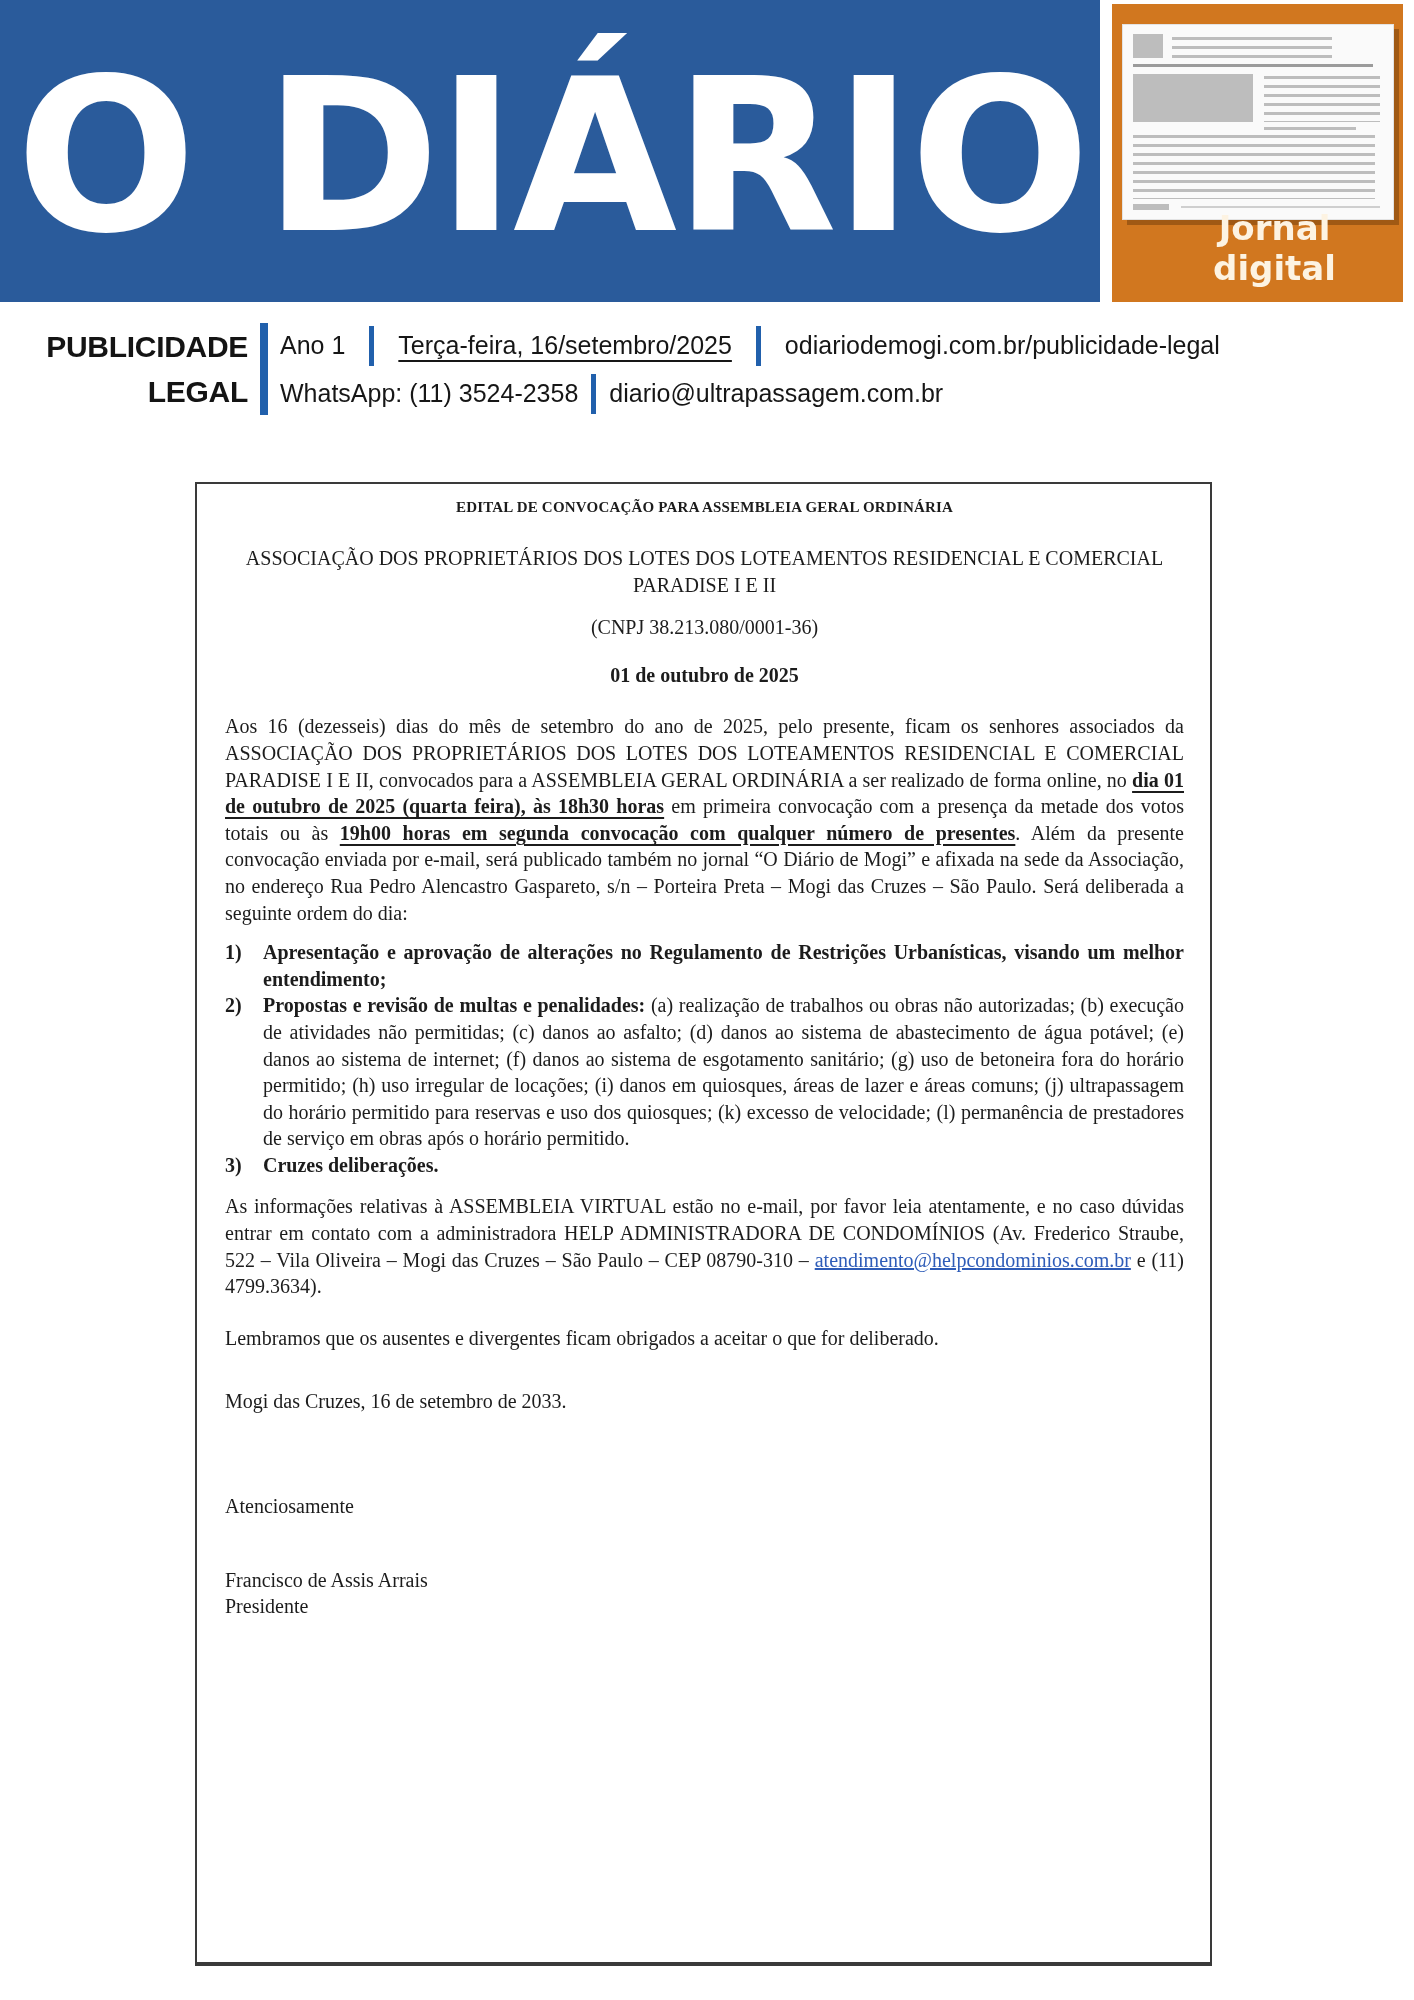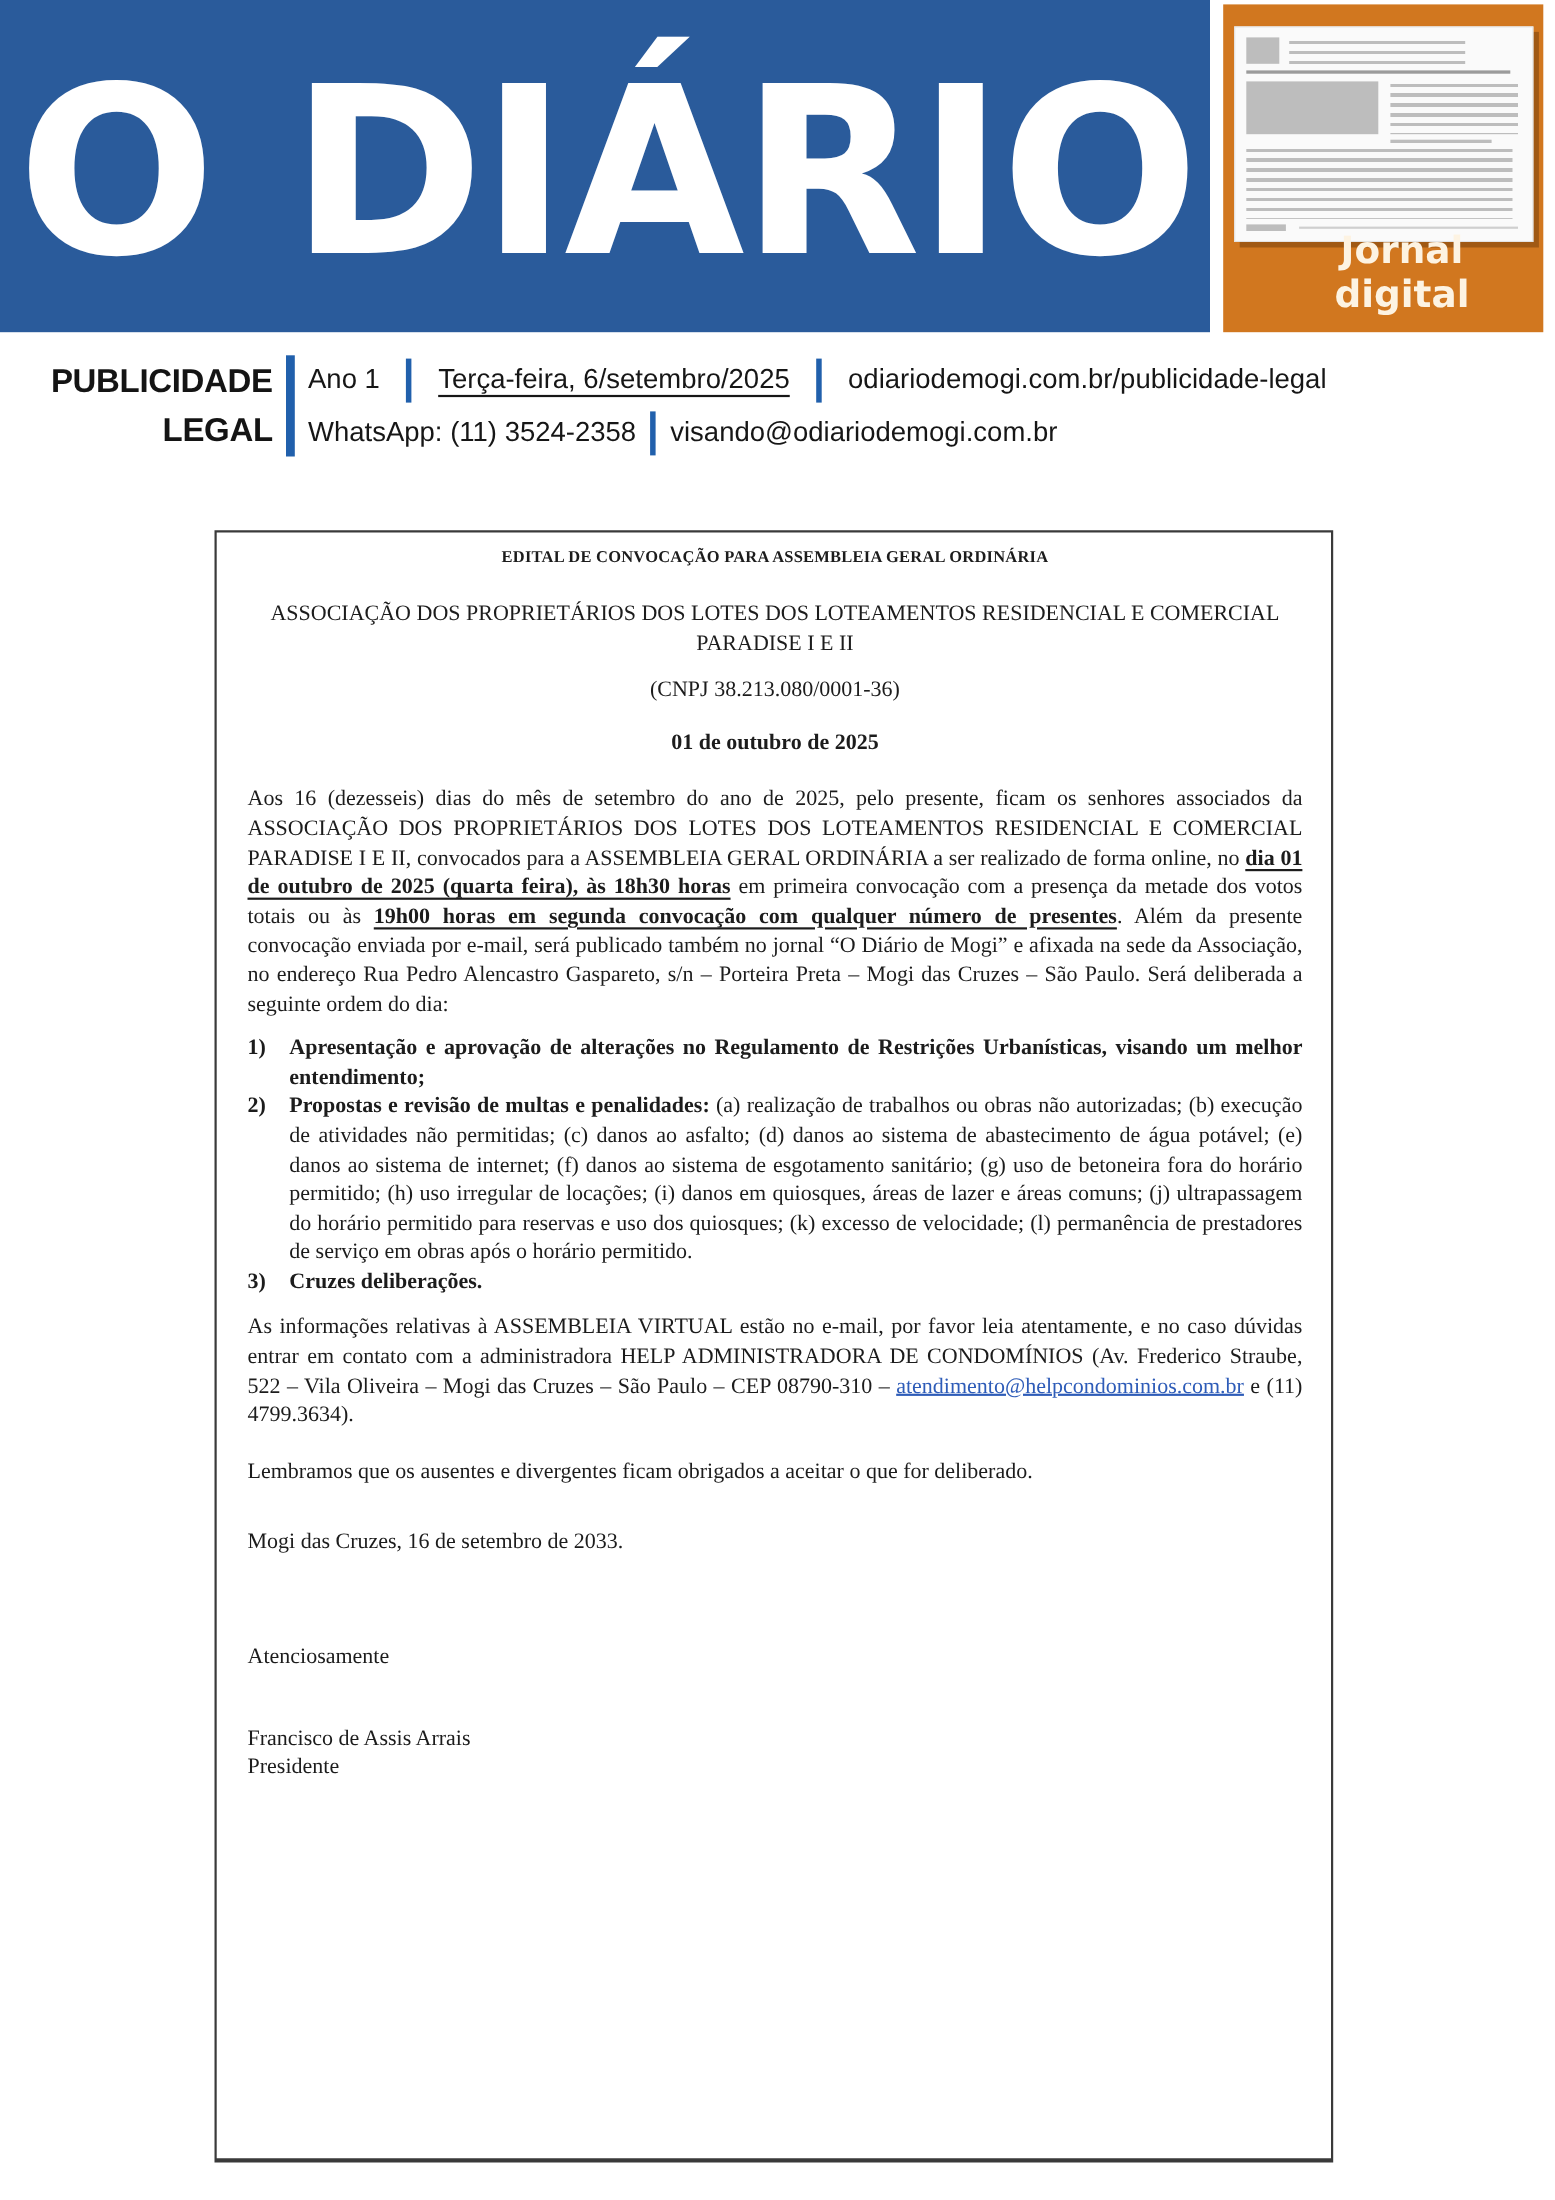--- a/index.html
+++ b/index.html
@@ -142,28 +142,28 @@
 <section>
   <div class="pub-title">
     <div>PUBLICIDADE</div>
     <div>LEGAL</div>
   </div>
   <div class="pub-bar"></div>
 
   <div class="meta-row meta-row-1">
     <span>Ano 1</span>
     <span class="msep wide"></span>
-    <span class="u-date">Terça-feira, 6/setembro/2025</span>
+    <span class="u-date">Terça-feira, 16/setembro/2025</span>
     <span class="msep wide"></span>
     <span>odiariodemogi.com.br/publicidade-legal</span>
   </div>
   <div class="meta-row meta-row-2">
     <span>WhatsApp: (11) 3524-2358</span>
     <span class="msep narrow"></span>
-    <span>visando@odiariodemogi.com.br</span>
+    <span>diario@ultrapassagem.com.br</span>
   </div>
 </section>
 
 <article class="edital">
   <h1>EDITAL DE CONVOCAÇÃO PARA ASSEMBLEIA GERAL ORDINÁRIA</h1>
   <p class="center entity">ASSOCIAÇÃO DOS PROPRIETÁRIOS DOS LOTES DOS LOTEAMENTOS RESIDENCIAL E COMERCIAL PARADISE I E II</p>
   <p class="center cnpj">(CNPJ 38.213.080/0001-36)</p>
   <p class="center assembly-date">01 de outubro de 2025</p>
 
   <p class="just p1"><span>Aos 16 (dezesseis) dias do mês de setembro do ano de 2025, pelo presente, ficam os senhores associados da ASSOCIAÇÃO DOS PROPRIETÁRIOS DOS LOTES DOS LOTEAMENTOS RESIDENCIAL E COMERCIAL PARADISE I E II, convocados para a ASSEMBLEIA GERAL ORDINÁRIA a ser realizado de forma online, no </span><span class="seg-bu">dia 01 de outubro de 2025 (quarta feira), às 18h30 horas</span><span> em primeira convocação com a presença da metade dos votos totais ou às </span><span class="seg-bu">19h00 horas em segunda convocação com qualquer número de presentes</span><span>. Além da presente convocação enviada por e-mail, será publicado também no jornal “O Diário de Mogi” e afixada na sede da Associação, no endereço Rua Pedro Alencastro Gaspareto, s/n – Porteira Preta – Mogi das Cruzes – São Paulo. Será deliberada a seguinte ordem do dia:</span></p>

